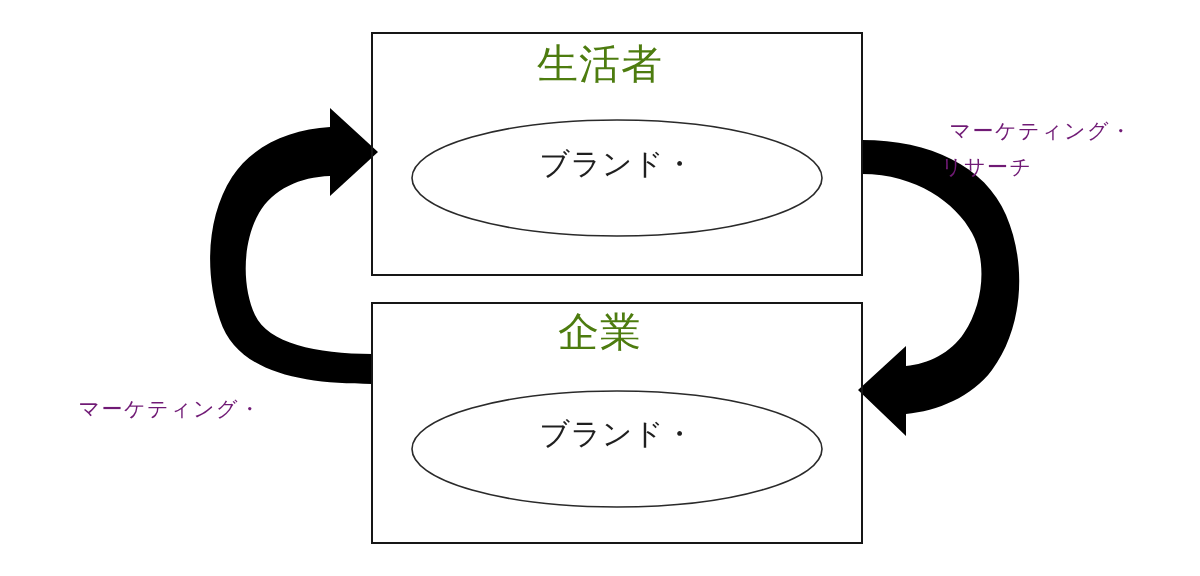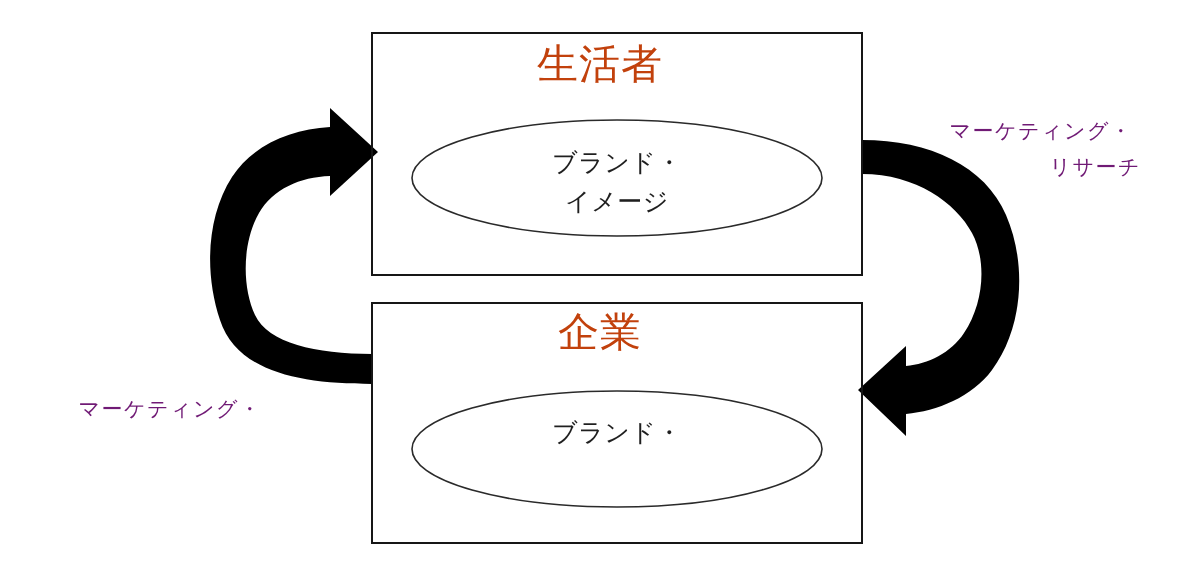--- a/index.html
+++ b/index.html
@@ -51,42 +51,43 @@
     top: 302px;
     width: 492px;
     height: 242px;
   }
   .node-title {
     position: absolute;
     width: 100%;
     text-align: center;
     font-size: 41px;
     line-height: 1.05;
-    color: #c2410c;
+    color: #4d7c0f;
     letter-spacing: 1px;
     white-space: nowrap;
     font-weight: 400;
   }
   #title-consumer {
     left: 0;
     top: 43px;
   }
   #title-company {
     left: 0;
     top: 311px;
   }
   .node-ellipse-label {
     position: absolute;
     width: 420px;
     text-align: center;
-    font-size: 25px;
+    font-size: 30px;
     line-height: 1.55;
     color: #1f1f1f;
     letter-spacing: 0.5px;
     white-space: nowrap;
+    font-family: Liberation Mono, monospace;
   }
   #ellipse-label-image {
     left: 407px;
     top: 143px;
   }
   #ellipse-label-identity {
     left: 407px;
     top: 413px;
   }
   .flow-label {
@@ -98,21 +99,21 @@
     white-space: nowrap;
   }
   #label-research {
     left: 941px;
     top: 113px;
     text-align: center;
     width: 200px;
   }
   #label-research .flow-line-2 {
     display: block;
-    text-align: right;
+    text-align: left;
   }
   #label-communication {
     left: 22px;
     top: 391px;
     text-align: center;
     width: 296px;
   }
   #label-communication .flow-line-1 {
     display: block;
     text-align: center;
@@ -162,21 +163,20 @@
 
   <div class="node-box" id="box-consumer"></div>
   <div class="node-box" id="box-company"></div>
 
   <div class="layer-text">
 
     <div class="node-title" id="title-consumer">生活者</div>
 
     <div class="node-ellipse-label" id="ellipse-label-image">
       <span>ブランド・</span><br>
-      <span>イメージ</span>
     </div>
 
     <div class="node-title" id="title-company">企業</div>
 
     <div class="node-ellipse-label" id="ellipse-label-identity">
       <span>ブランド・</span><br>
     </div>
 
     <div class="flow-label" id="label-research">
       <span class="flow-line-1">マーケティング・</span>

